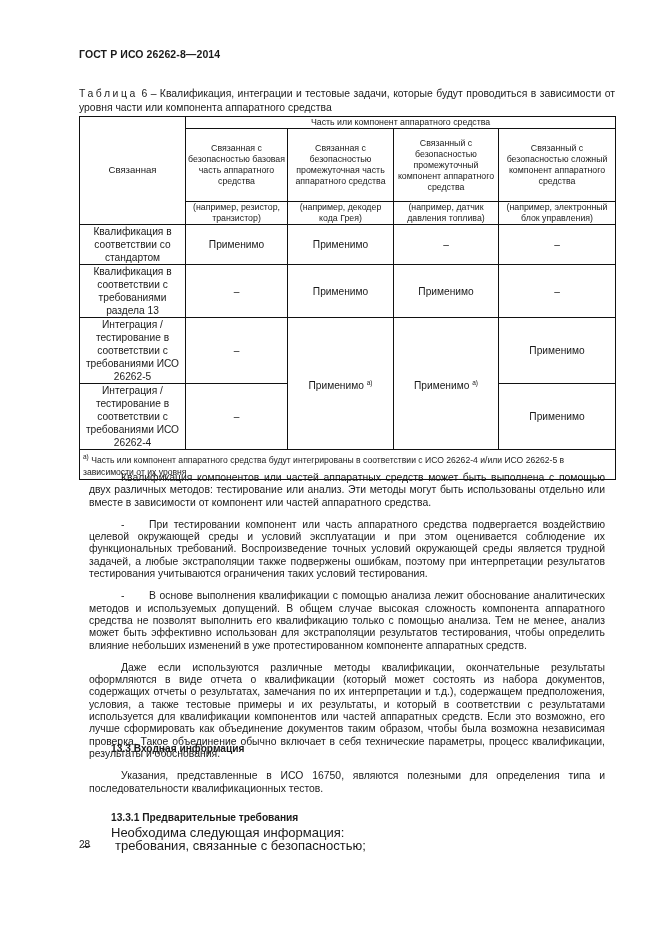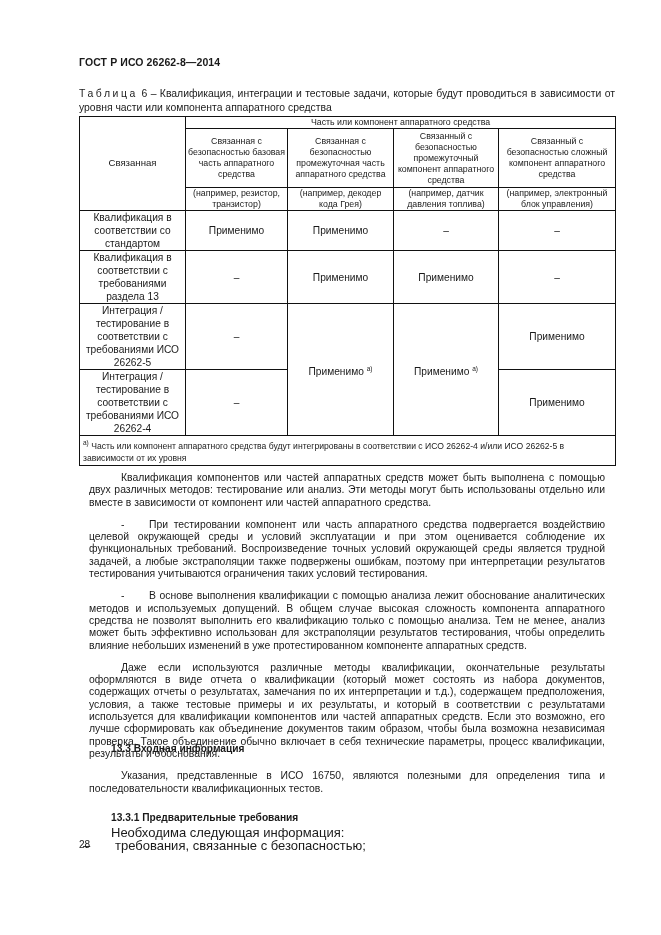--- a/index.html
+++ b/index.html
@@ -1,19 +1,19 @@
 <!DOCTYPE html>
 <html><head>
 <meta charset="utf-8">
 <style>
   html, body { margin:0; padding:0; background:#ffffff; }
   body { width:661px; height:935px; position:relative; overflow:hidden;
          font-family:"Liberation Sans", sans-serif; color:#1a1a1a; }
   .abs { position:absolute; }
-  .hdr { left:79px; top:56px; font-weight:bold; font-size:10.5px; letter-spacing:0.1px;text-align:right; }
+  .hdr { left:79px; top:48px; font-weight:bold; font-size:10.5px; letter-spacing:0.1px;text-align:right; }
   .caption { left:79px; top:87px; width:536px; font-size:10.4px; line-height:14px; text-align:justify; }
   .caption .sp { letter-spacing:2.6px; }
   table.t6 { position:absolute; left:79px; top:116px; width:536px; border-collapse:collapse;
              font-size:9.6px; line-height:12.5px; table-layout:fixed; }
   table.t6 td { border:1.2px solid #111; text-align:center; vertical-align:middle; padding:0 2px; }
   .small { font-size:8.8px; line-height:11px; }
   .big { font-size:10.2px; line-height:13px; }
   .fn { text-align:left !important; font-size:8.6px; line-height:11.5px; padding:1px 3px !important; }
   sup { font-size:6.5px; vertical-align:4px; }
   .body-text { left:79px; width:536px; font-size:10.4px; line-height:12.3px; text-align:justify; }
@@ -37,21 +37,21 @@
       <col style="width:102px">
       <col style="width:106px">
       <col style="width:105px">
       <col style="width:117px">
   </colgroup>
   <tbody>
       <tr style="height:11px">
     <td rowspan="3">Связанная</td>
     <td colspan="4" class="small">Часть или компонент аппаратного средства</td>
   </tr>
-  <tr style="height:59px">
+  <tr style="height:73px">
     <td class="small">Связанная с безопасностью базовая часть аппаратного средства</td>
     <td class="small">Связанная с безопасностью промежуточная часть аппаратного средства</td>
     <td class="small">Связанный с безопасностью промежуточный компонент аппаратного средства</td>
     <td class="small">Связанный с безопасностью сложный компонент аппаратного средства</td>
   </tr>
   <tr style="height:23px">
     <td class="small">(например, резистор, транзистор)</td>
     <td class="small">(например, декодер кода Грея)</td>
     <td class="small">(например, датчик давления топлива)</td>
     <td class="small">(например, электронный блок управления)</td>

